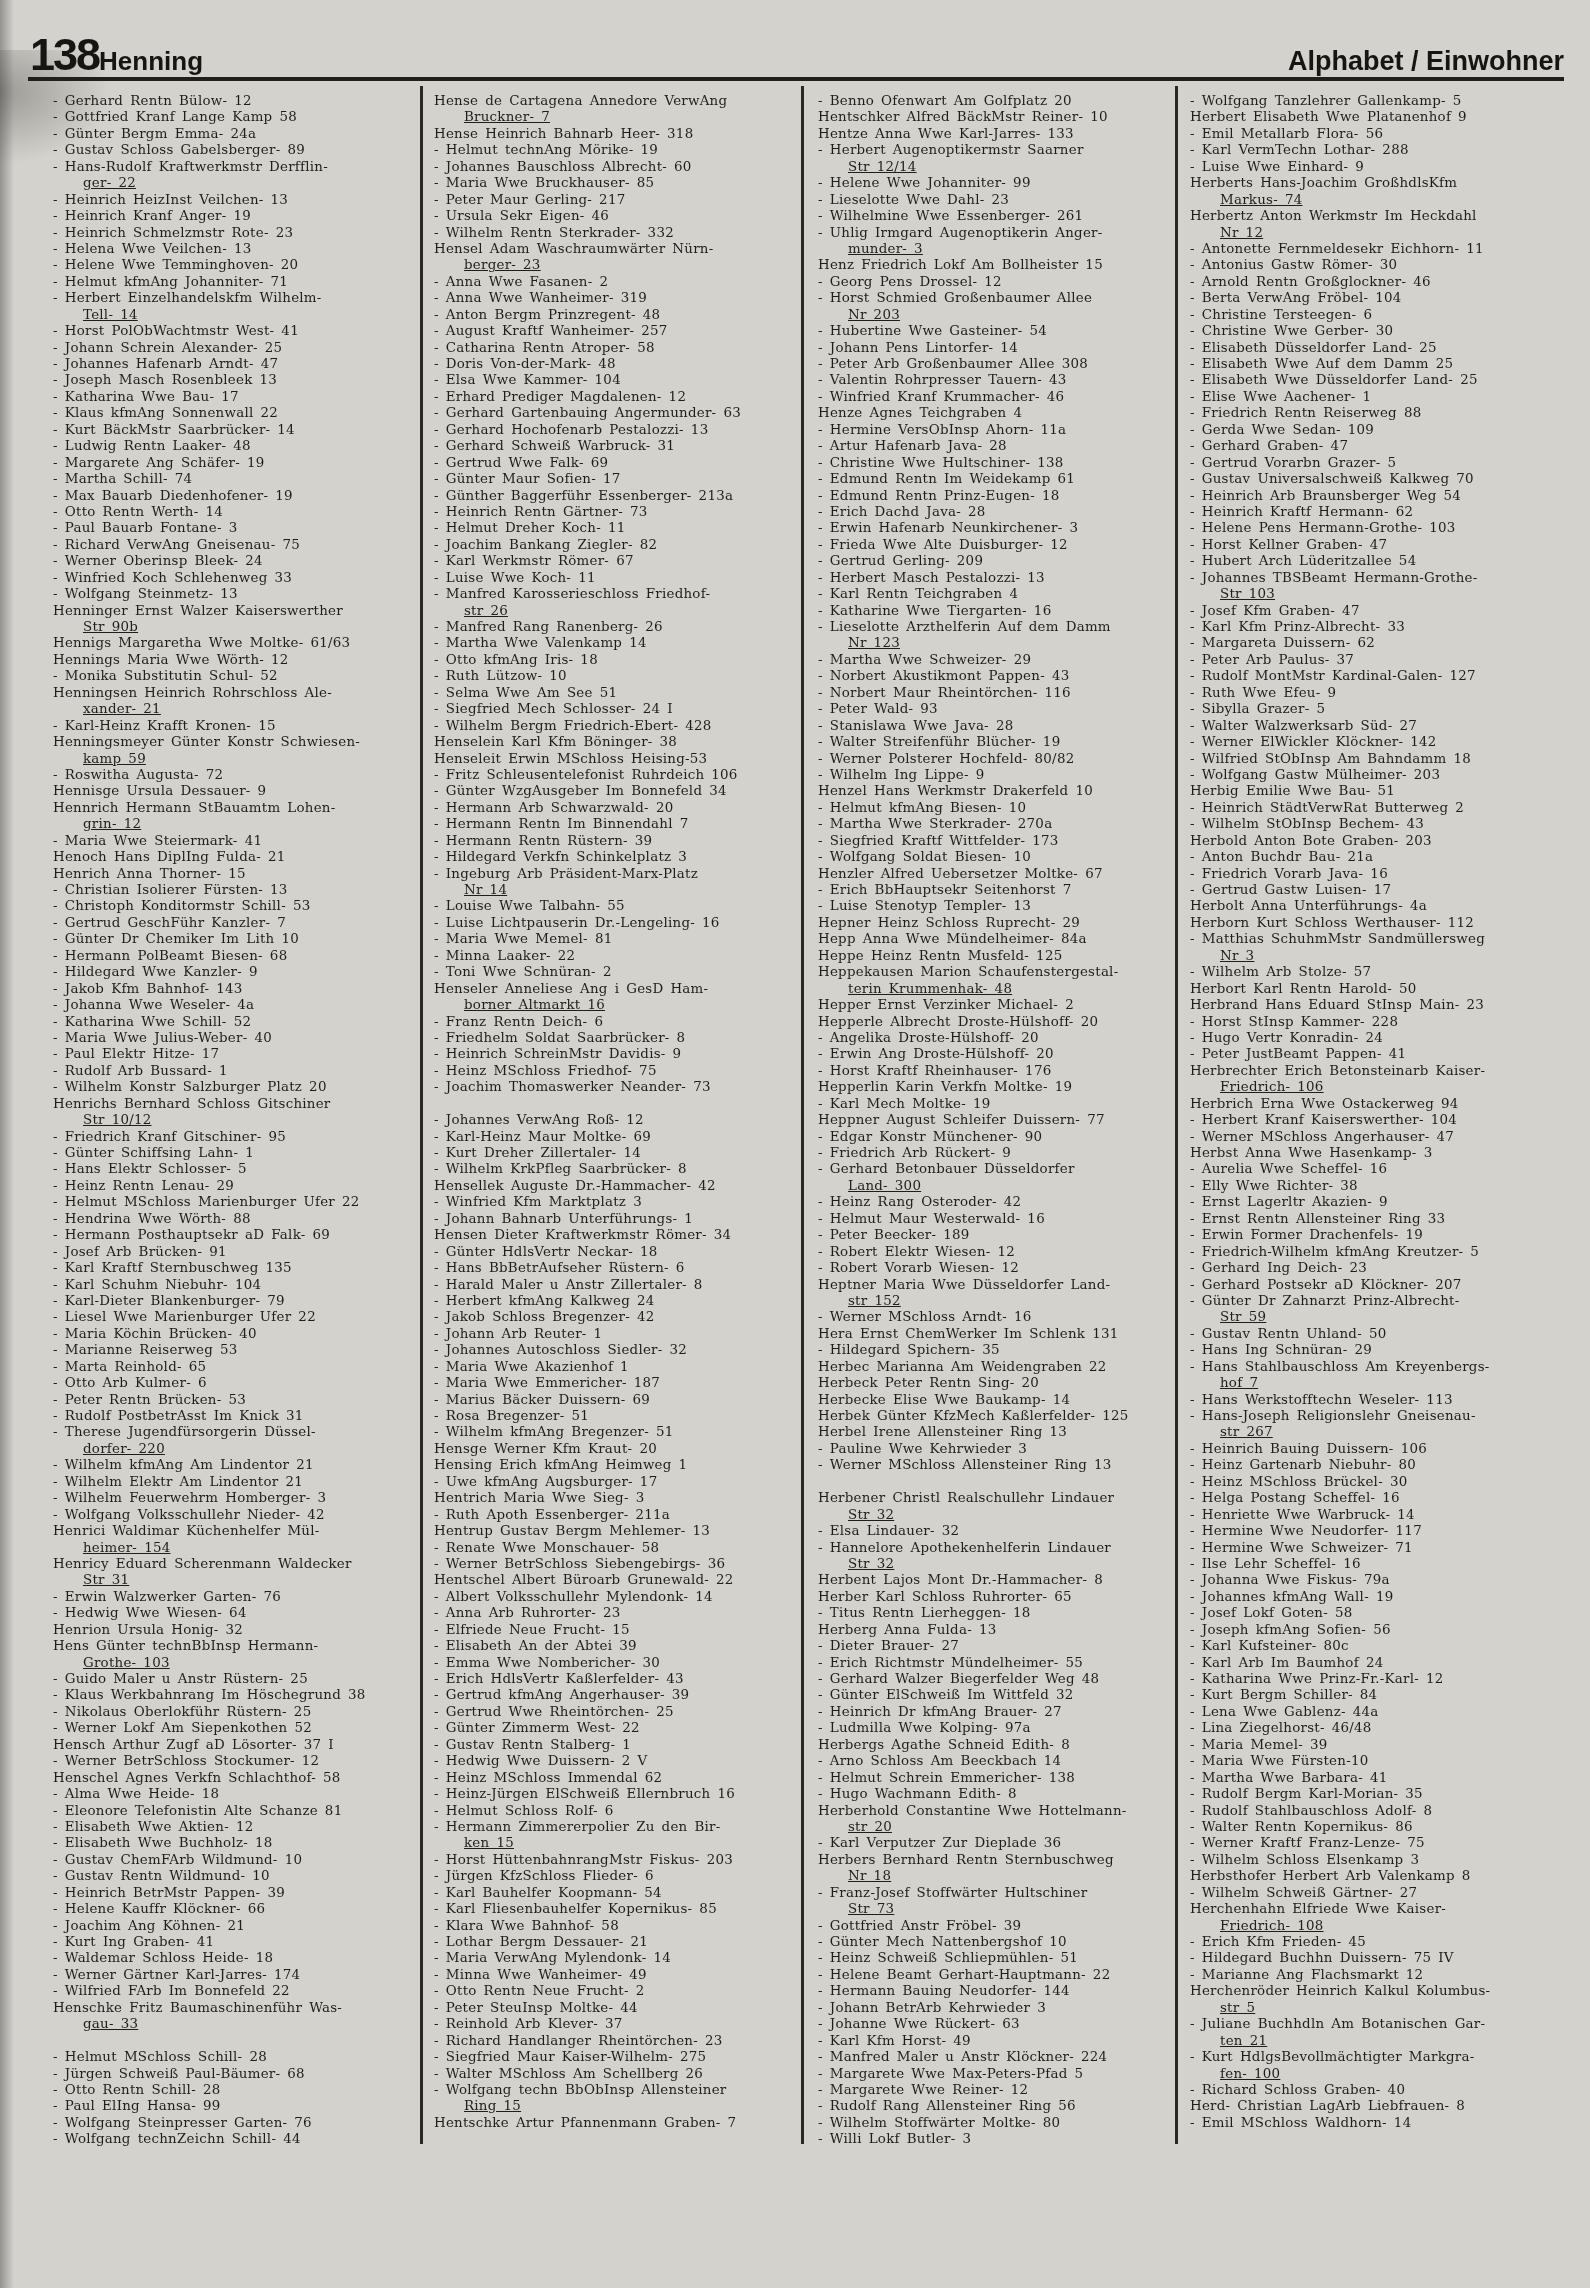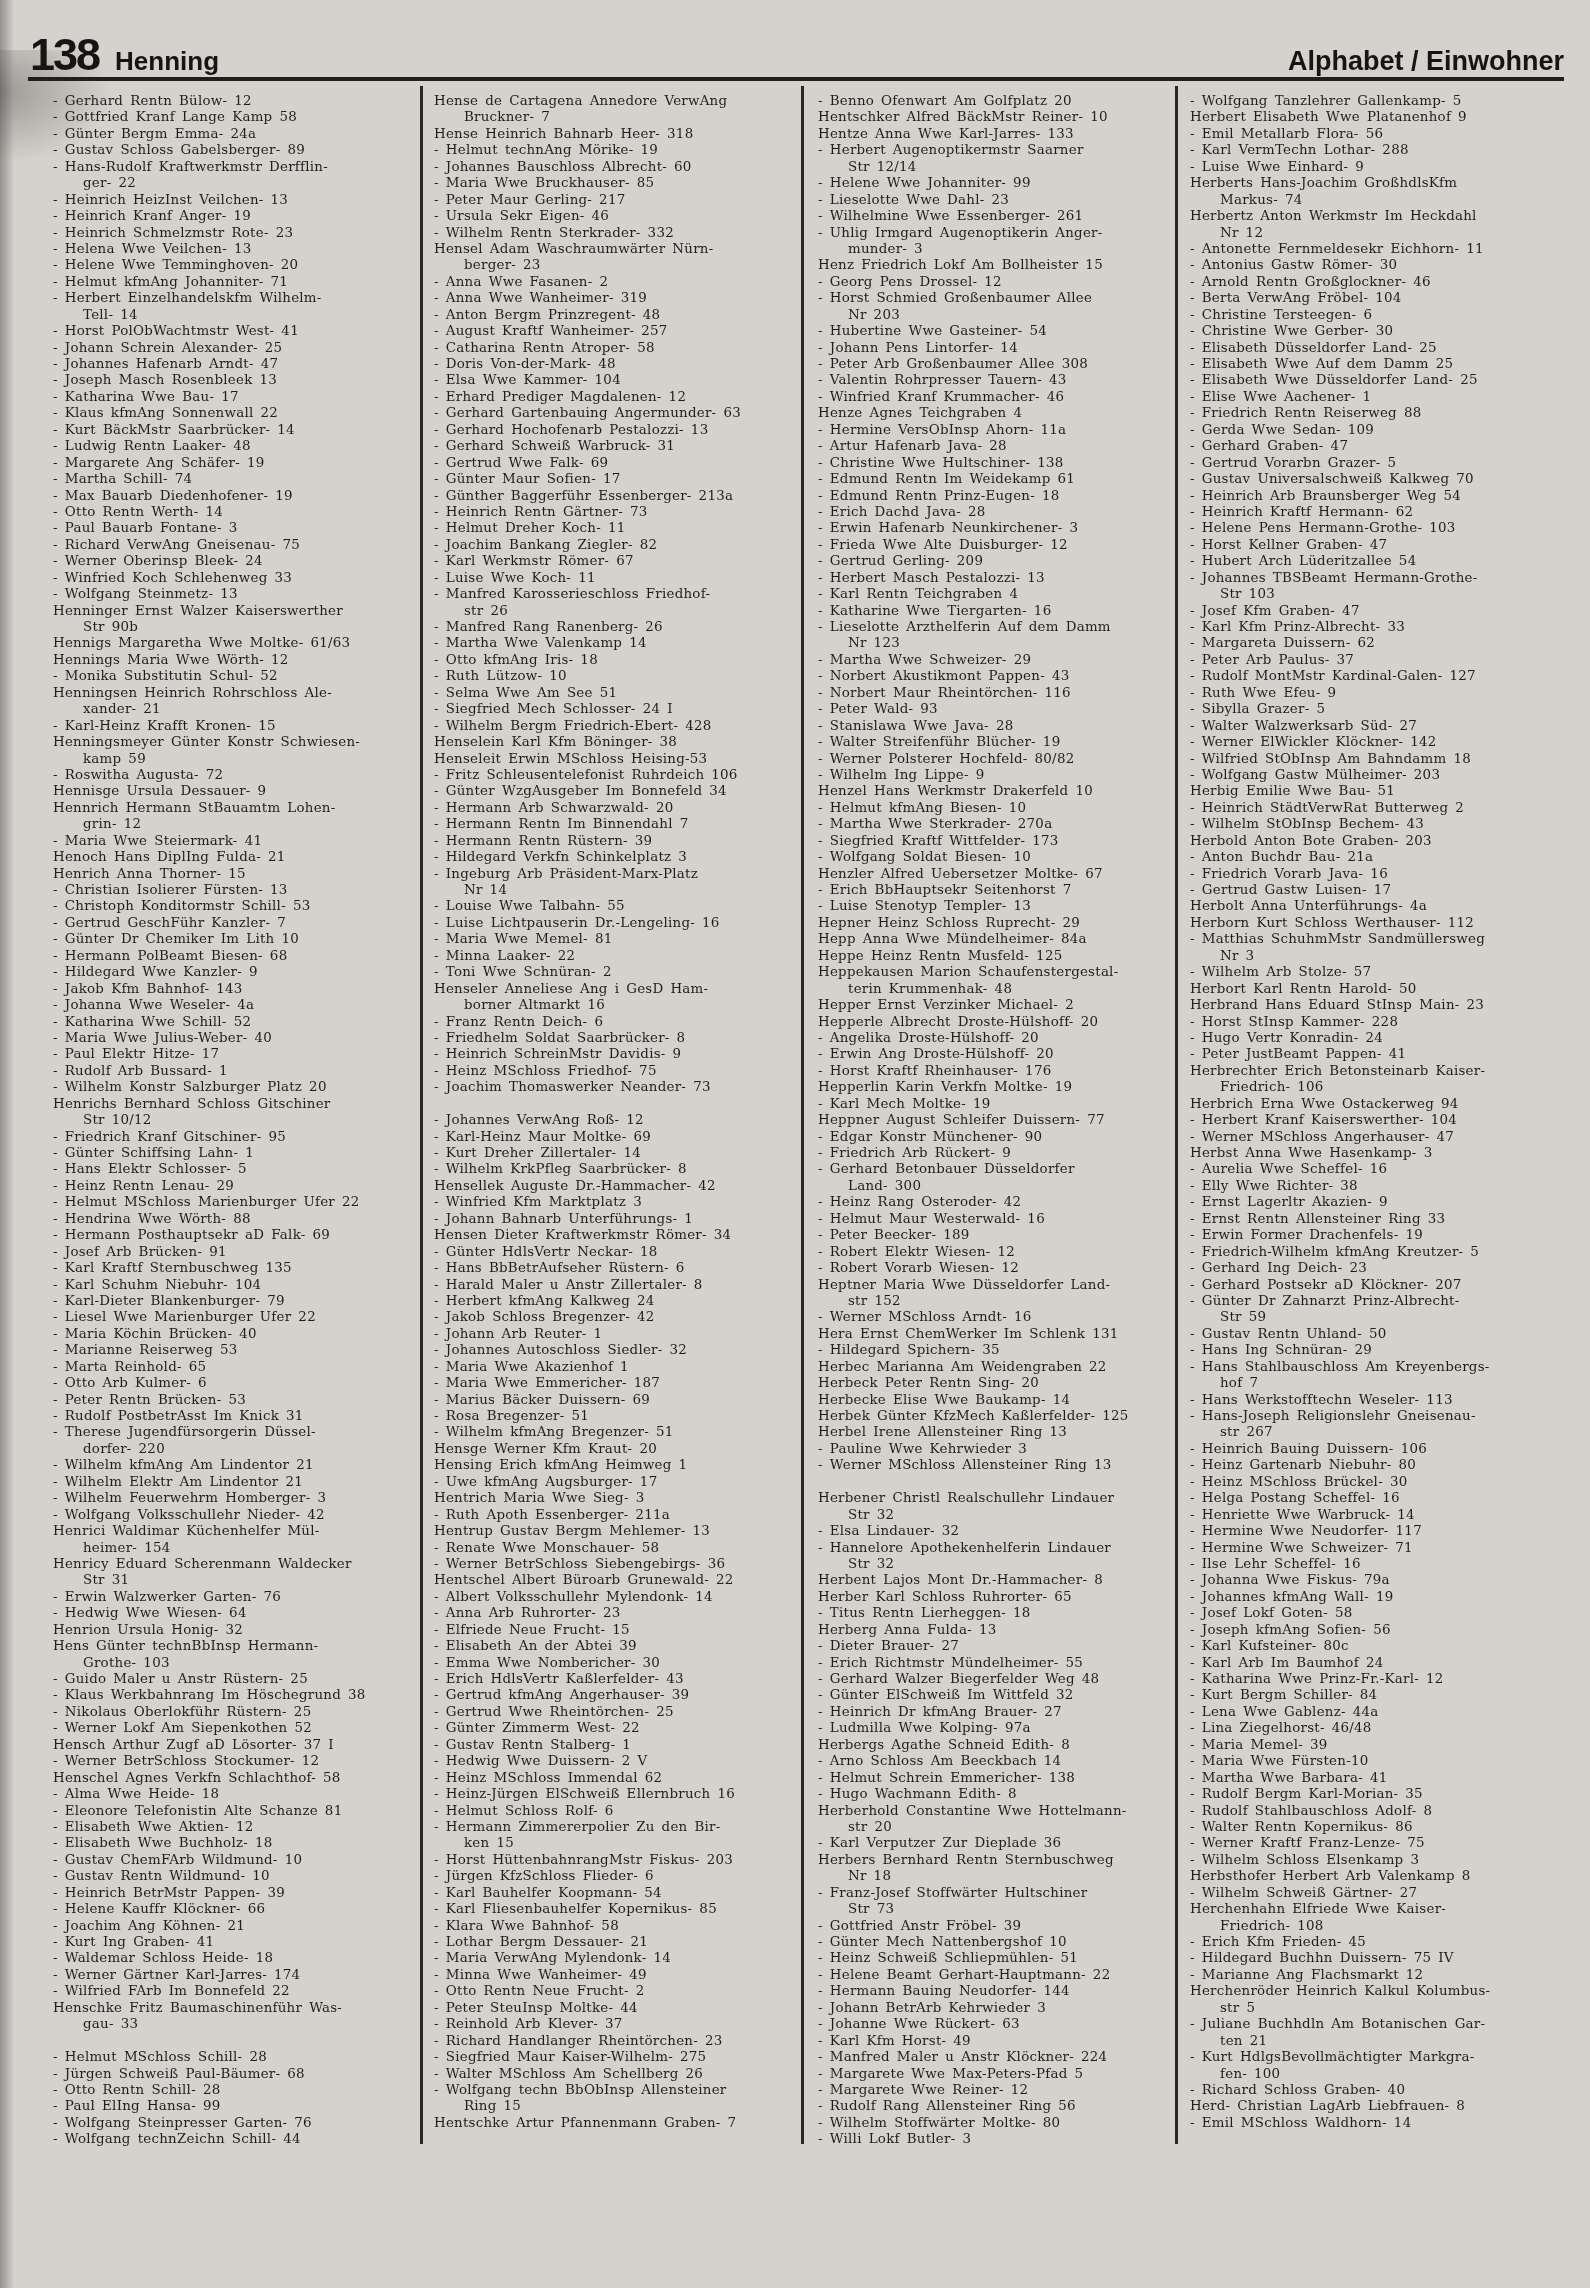--- a/index.html
+++ b/index.html
@@ -22,21 +22,21 @@
     background:radial-gradient(ellipse at 0% 35%, rgba(50,48,44,0.35), rgba(50,48,44,0) 65%);
     pointer-events:none;
   }
   .page-header {
     position:absolute; top:32px; left:30px; right:26px;
     display:flex; justify-content:space-between; align-items:flex-end;
     font-family:"Liberation Sans", sans-serif; font-weight:bold;text-align:right;
   }
   .h-left { display:flex; align-items:baseline; }
   .pagenum  { font-size:45px; letter-spacing:-2px; line-height:1; color:#171511; }
-  .section  { font-size:26px; margin-left:16px; color:#171511; }
+  .section  { font-size:26px; margin-left:0; color:#171511; }
   .h-right  { font-size:27px; color:#171511; }
   .header-rule {
     position:absolute; top:77px; left:28px; width:1536px; height:4px;
     background:#211f1b;
   }
   .vrule {
     position:absolute; top:86px; height:2058px; width:3px;
     background:#2a2822;
   }
   .vrule-1 { left:420px; }
@@ -50,21 +50,21 @@
   .col-3 { left:818px;  width:354px; }
   .col-4 { left:1190px; width:372px; }
   .line {
     font-size:13.4px;
     line-height:16.45px;
     height:16.45px;
     white-space:pre;
     letter-spacing:0.25px;
     word-spacing:2.5px;
   }
-  .line.cont { padding-left:30px; }
+  .line.cont { padding-left:30px;text-decoration:underline; }
 </style>
 </head>
 <body>
 
 <div class="page">
 
   <div class="edge-shade"></div>
   <div class="corner-smudge"></div>
 
   <header class="page-header">

